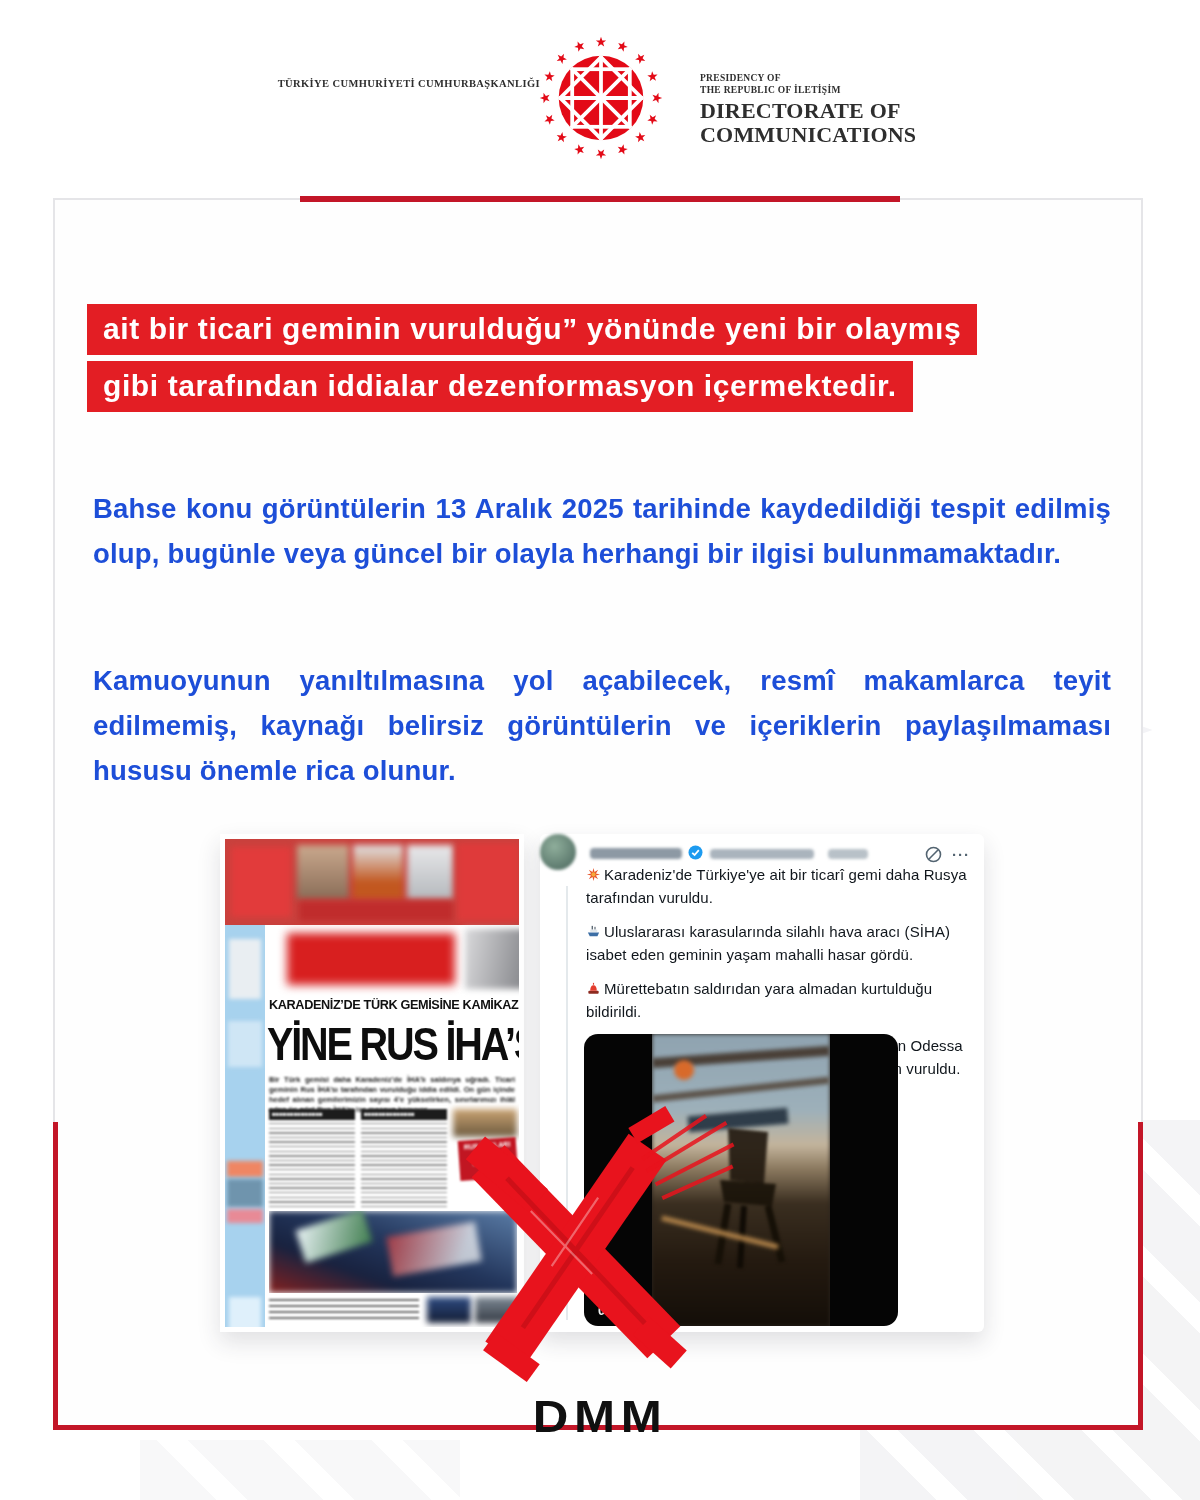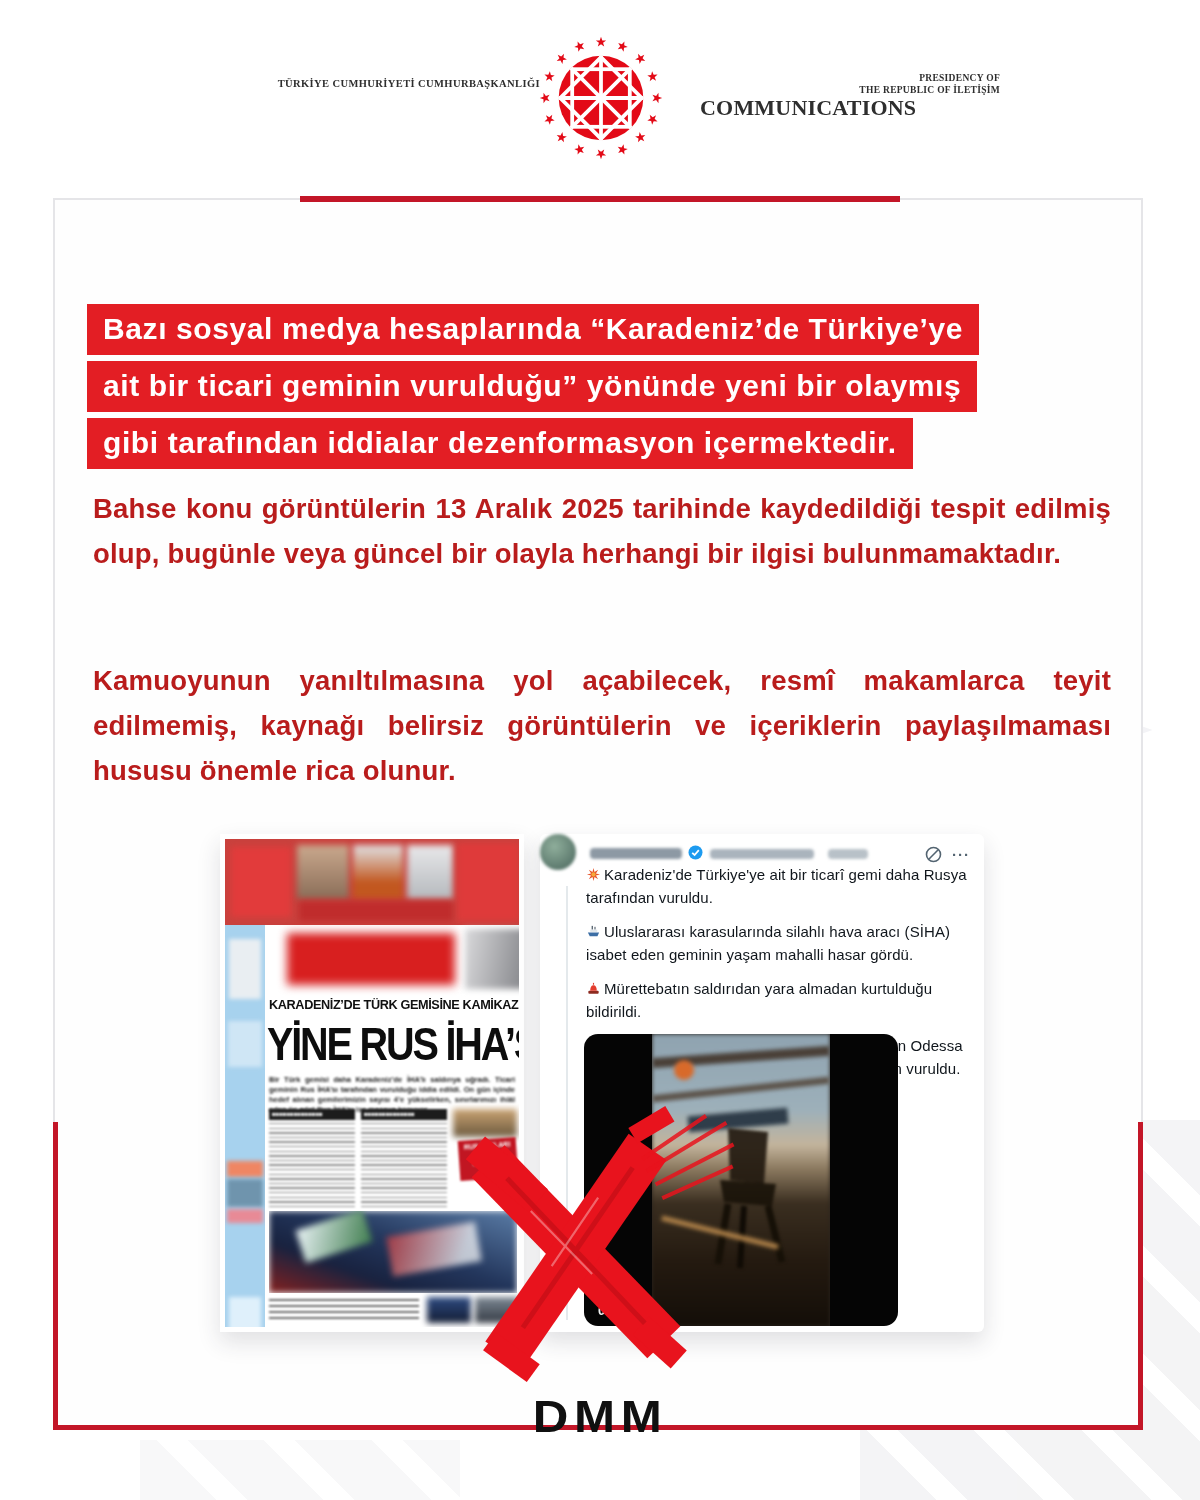--- a/index.html
+++ b/index.html
@@ -12,40 +12,40 @@
       repeating-linear-gradient(45deg, #f3f3f5 0 54px, #ffffff 54px 76px),
       repeating-linear-gradient(-45deg, rgba(243,243,245,.9) 0 54px, rgba(255,255,255,.95) 54px 76px);
       opacity:.9;}
   .star-wm{fill:#f3f3f6;}
 
   
   .hdr-left{position:absolute;top:78px;left:240px;width:300px;text-align:right;color:#2e2e2e;}
   .hdr-left .small{font-family:"Liberation Serif",serif;font-weight:700;font-size:10.5px;letter-spacing:.4px;}
   .hdr-left .big{font-family:"Liberation Serif",serif;font-weight:700;font-size:22px;letter-spacing:.5px;margin-top:2px;}
   .hdr-right{position:absolute;top:72px;left:700px;width:300px;text-align:left;color:#2e2e2e;}
-  .hdr-right .small{font-family:"Liberation Serif",serif;font-weight:700;font-size:9.5px;letter-spacing:.3px;line-height:12px;text-align:right;}
+  .hdr-right .small{font-family:"Liberation Serif",serif;font-weight:700;font-size:9.5px;letter-spacing:.3px;line-height:12px;}
   .hdr-right .big{font-family:"Liberation Serif",serif;font-weight:700;font-size:22px;line-height:24px;letter-spacing:.2px;margin-top:3px;}
   #emblem{position:absolute;top:30px;left:538px;}
 
   
   #card{position:absolute;left:53px;top:198px;width:1090px;height:1232px;background:#fefefe;
         border:2px solid #e5e5e8;box-sizing:border-box;}
   .red-edge{position:absolute;background:#c31628;}
   #edge-top{left:245px;top:-4px;width:600px;height:6px;}
   #edge-bottom{left:-2px;right:-2px;bottom:-2px;height:5px;}
   #edge-left{left:-2px;top:922px;bottom:-2px;width:5px;}
   #edge-right{right:-2px;top:922px;bottom:-2px;width:5px;}
 
   
   #alert{position:absolute;left:32px;top:104px;}
   .alert-bar{display:table;background:#e31e24;color:#ffffff;font-weight:700;font-size:30px;
              letter-spacing:.6px;padding:8px 16px 9px 16px;margin-bottom:6px;white-space:nowrap;}
 
   
-  .para{position:absolute;left:38px;width:1018px;color:#b91c1c;font-size:27.5px;font-weight:600;
+  .para{position:absolute;left:38px;width:1018px;color:#1d4ed8;font-size:27.5px;font-weight:600;
         line-height:45px;text-align:justify;letter-spacing:.2px;}
   #para1{top:286px;}
   #para2{top:458px;}
 
   
   .figure{position:absolute;background:#ffffff;box-shadow:0 10px 22px rgba(40,40,60,.14);}
   #newspaper{left:165px;top:634px;width:304px;height:498px;padding:0;}
   #post{left:485px;top:634px;width:444px;height:498px;border-radius:6px;}
 
   
@@ -136,31 +136,31 @@
       <use href="#st5" transform="rotate(270) translate(0,-62)"></use>
         <use href="#st5" transform="rotate(292.5) translate(0,-62)"></use>
       <use href="#st5" transform="rotate(315) translate(0,-62)"></use>
         <use href="#st5" transform="rotate(337.5) translate(0,-62)"></use>
     </g>
   </svg>
 
   <div class="hdr-right">
     <div class="small">PRESIDENCY OF</div>
     <div class="small">THE REPUBLIC OF İLETİŞİM</div>
+    <div class="big">DIRECTORATE OF</div>
     <div class="big" style="margin-top:0;">COMMUNICATIONS</div>
   </div>
 
   <div id="card">
     <div id="edge-top" class="red-edge"></div>
     <div id="edge-bottom" class="red-edge"></div>
     <div id="edge-left" class="red-edge"></div>
     <div id="edge-right" class="red-edge"></div>
 
     <div id="alert">
-      <div class="alert-bar">Bazı sosyal medya hesaplarında “Karadeniz’de Türkiye’ye</div>
       <div class="alert-bar">ait bir ticari geminin vurulduğu” yönünde yeni bir olaymış</div>
       <div class="alert-bar">gibi tarafından iddialar dezenformasyon içermektedir.</div>
     </div>
 
     <div id="para1" class="para">Bahse konu görüntülerin 13 Aralık 2025 tarihinde kaydedildiği tespit edilmiş olup, bugünle veya güncel bir olayla herhangi bir ilgisi bulunmamaktadır.</div>
     <div id="para2" class="para">Kamuoyunun yanıltılmasına yol açabilecek, resmî makamlarca teyit edilmemiş, kaynağı belirsiz görüntülerin ve içeriklerin paylaşılmaması hususu önemle rica olunur.</div>
 
     <div id="newspaper" class="figure">
       <div id="np-inner">
 

